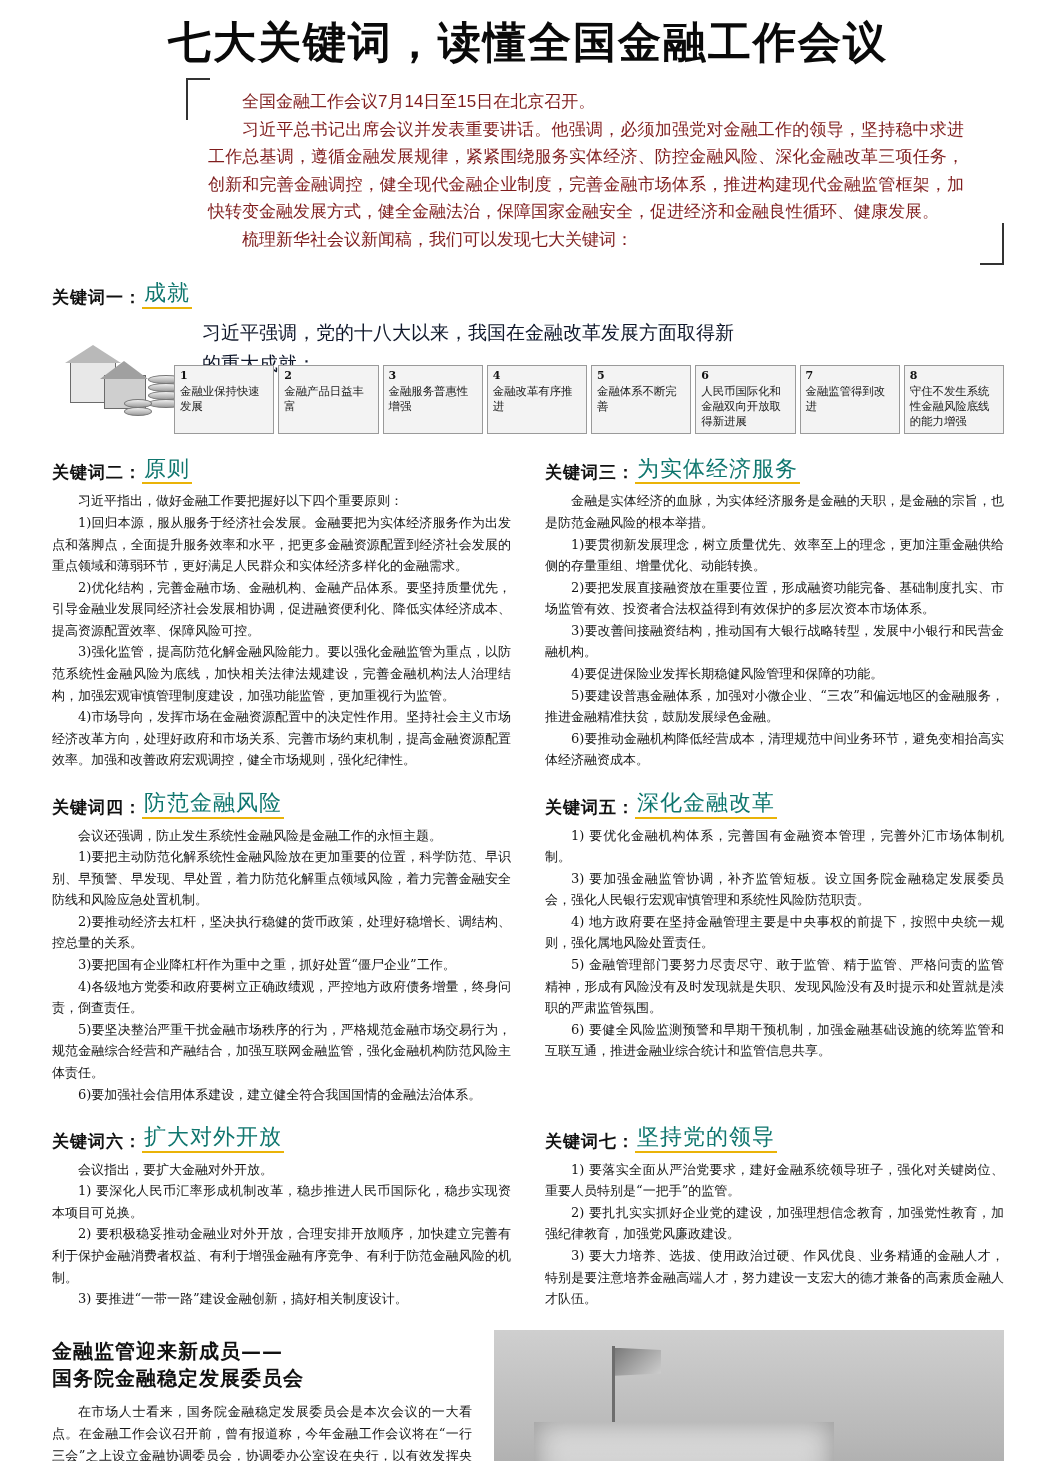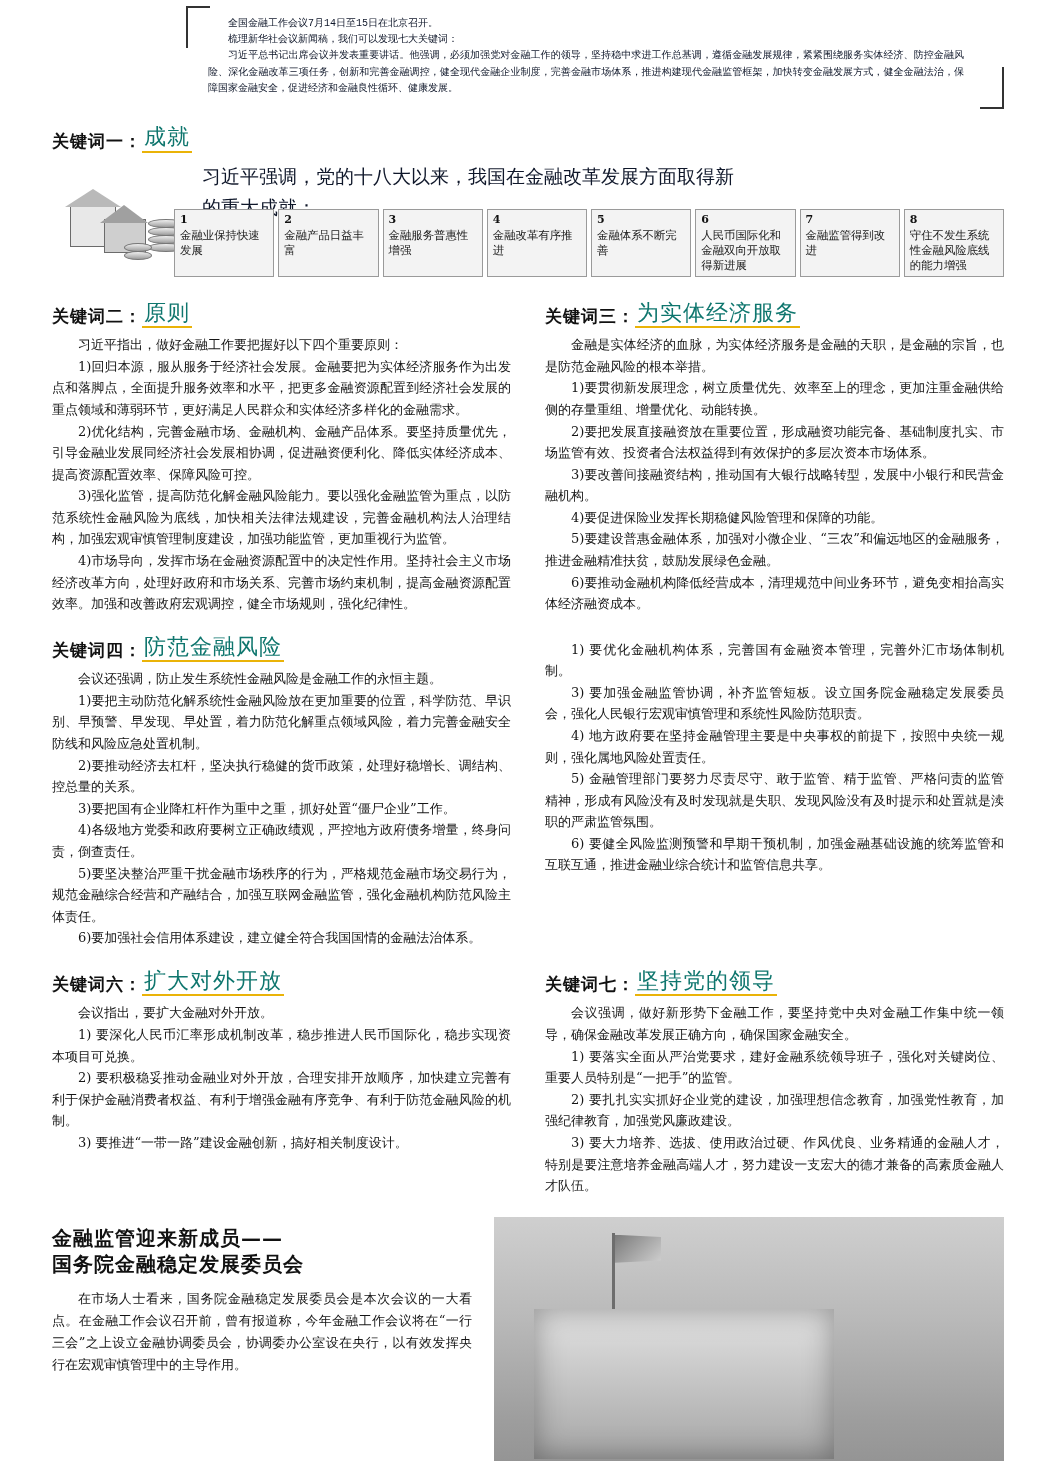--- a/index.html
+++ b/index.html
@@ -22,24 +22,24 @@
     letter-spacing:2px;
     margin:14px 0 6px 0;
     color:#0a0a0a;
   }
 
   
   .lead-wrap{
     position:relative;
     margin:6px 52px 0 186px;
     padding:10px 40px 12px 22px;
-    font-family:Liberation Mono, monospace;
-    font-size:10px;
+    font-family:Liberation Sans, sans-serif;
+    font-size:17px;
     line-height:1.62;
-    color:#0f172a;
+    color:#7f1d1d;
     text-align:justify;
   }
   .lead-wrap:before,.lead-wrap:after{
     content:"";position:absolute;width:22px;height:40px;
   }
   .lead-wrap:before{left:0;top:0;border-left:2px solid #333;border-top:2px solid #333;}
   .lead-wrap:after{right:0;bottom:0;border-right:2px solid #333;border-bottom:2px solid #333;}
   .lead-wrap p{margin:0;text-indent:2em;}
   .lead-wrap p.first{text-indent:2em;}
 
@@ -142,25 +142,26 @@
   .house{position:absolute;background:#e8e8e8;border:1px solid #6b6b6b;}
   .house .roofp{position:absolute;left:-6px;top:-17px;width:0;height:0;
     border-left:28px solid transparent;border-right:28px solid transparent;border-bottom:18px solid #b9b9b9;}
   .coin{position:absolute;height:7px;border-radius:50%/50%;background:linear-gradient(180deg,#efefef,#9d9d9d);border:1px solid #777;}
 </style>
 </head>
 <body>
 
 <div class="page">
 
+  <div class="title">七大关键词，读懂全国金融工作会议</div>
 
   <div class="lead-wrap">
     <p class="first">全国金融工作会议7月14日至15日在北京召开。</p>
+    <p>习近平总书记出席会议并发表重要讲话。他强调，必须加强党对金融工作的领导，坚持稳中求进工作总基调，遵循金融发展规律，紧紧围绕服务实体经济、防控金融风险、深化金融改革三项任务，创新和完善金融调控，健全现代金融企业制度，完善金融市场体系，推进构建现代金融监管框架，加快转变金融发展方式，健全金融法治，保障国家金融安全，促进经济和金融良性循环、健康发展。</p>
     <p>梳理新华社会议新闻稿，我们可以发现七大关键词：</p>
-    <p>习近平总书记出席会议并发表重要讲话。他强调，必须加强党对金融工作的领导，坚持稳中求进工作总基调，遵循金融发展规律，紧紧围绕服务实体经济、防控金融风险、深化金融改革三项任务，创新和完善金融调控，健全现代金融企业制度，完善金融市场体系，推进构建现代金融监管框架，加快转变金融发展方式，健全金融法治，保障国家金融安全，促进经济和金融良性循环、健康发展。</p>
   </div>
 
   <div class="sec1">
     <div class="kw-head">
       <span class="kw-label">关键词一：</span>
       <span class="kw-value">成就</span>
     </div>
 
     <div class="ach-body">
 
@@ -261,20 +262,24 @@
         <p>1)要把主动防范化解系统性金融风险放在更加重要的位置，科学防范、早识别、早预警、早发现、早处置，着力防范化解重点领域风险，着力完善金融安全防线和风险应急处置机制。</p>
         <p>2)要推动经济去杠杆，坚决执行稳健的货币政策，处理好稳增长、调结构、控总量的关系。</p>
         <p>3)要把国有企业降杠杆作为重中之重，抓好处置“僵尸企业”工作。</p>
         <p>4)各级地方党委和政府要树立正确政绩观，严控地方政府债务增量，终身问责，倒查责任。</p>
         <p>5)要坚决整治严重干扰金融市场秩序的行为，严格规范金融市场交易行为，规范金融综合经营和产融结合，加强互联网金融监管，强化金融机构防范风险主体责任。</p>
         <p>6)要加强社会信用体系建设，建立健全符合我国国情的金融法治体系。</p>
       </div>
     </div>
 
     <div class="col">
+      <div class="kw-head">
+        <span class="kw-label">关键词五：</span>
+        <span class="kw-value">深化金融改革</span>
+      </div>
       <div class="ptext blk">
         <p>1) 要优化金融机构体系，完善国有金融资本管理，完善外汇市场体制机制。</p>
         <p>3) 要加强金融监管协调，补齐监管短板。设立国务院金融稳定发展委员会，强化人民银行宏观审慎管理和系统性风险防范职责。</p>
         <p>4) 地方政府要在坚持金融管理主要是中央事权的前提下，按照中央统一规则，强化属地风险处置责任。</p>
         <p>5) 金融管理部门要努力尽责尽守、敢于监管、精于监管、严格问责的监管精神，形成有风险没有及时发现就是失职、发现风险没有及时提示和处置就是渎职的严肃监管氛围。</p>
         <p>6) 要健全风险监测预警和早期干预机制，加强金融基础设施的统筹监管和互联互通，推进金融业综合统计和监管信息共享。</p>
       </div>
     </div>
   </div>
 
@@ -291,21 +296,20 @@
         <p>3) 要推进“一带一路”建设金融创新，搞好相关制度设计。</p>
       </div>
     </div>
 
     <div class="col">
       <div class="kw-head">
         <span class="kw-label">关键词七：</span>
         <span class="kw-value">坚持党的领导</span>
       </div>
       <div class="ptext blk">
-        <p>会议强调，做好新形势下金融工作，要坚持党中央对金融工作集中统一领导，确保金融改革发展正确方向，确保国家金融安全。</p>
         <p>1) 要落实全面从严治党要求，建好金融系统领导班子，强化对关键岗位、重要人员特别是“一把手”的监管。</p>
         <p>2) 要扎扎实实抓好企业党的建设，加强理想信念教育，加强党性教育，加强纪律教育，加强党风廉政建设。</p>
         <p>3) 要大力培养、选拔、使用政治过硬、作风优良、业务精通的金融人才，特别是要注意培养金融高端人才，努力建设一支宏大的德才兼备的高素质金融人才队伍。</p>
       </div>
     </div>
   </div>
 
   <div class="footer-sec">
     <div class="foot-title">
       <div>金融监管迎来新成员——</div>

